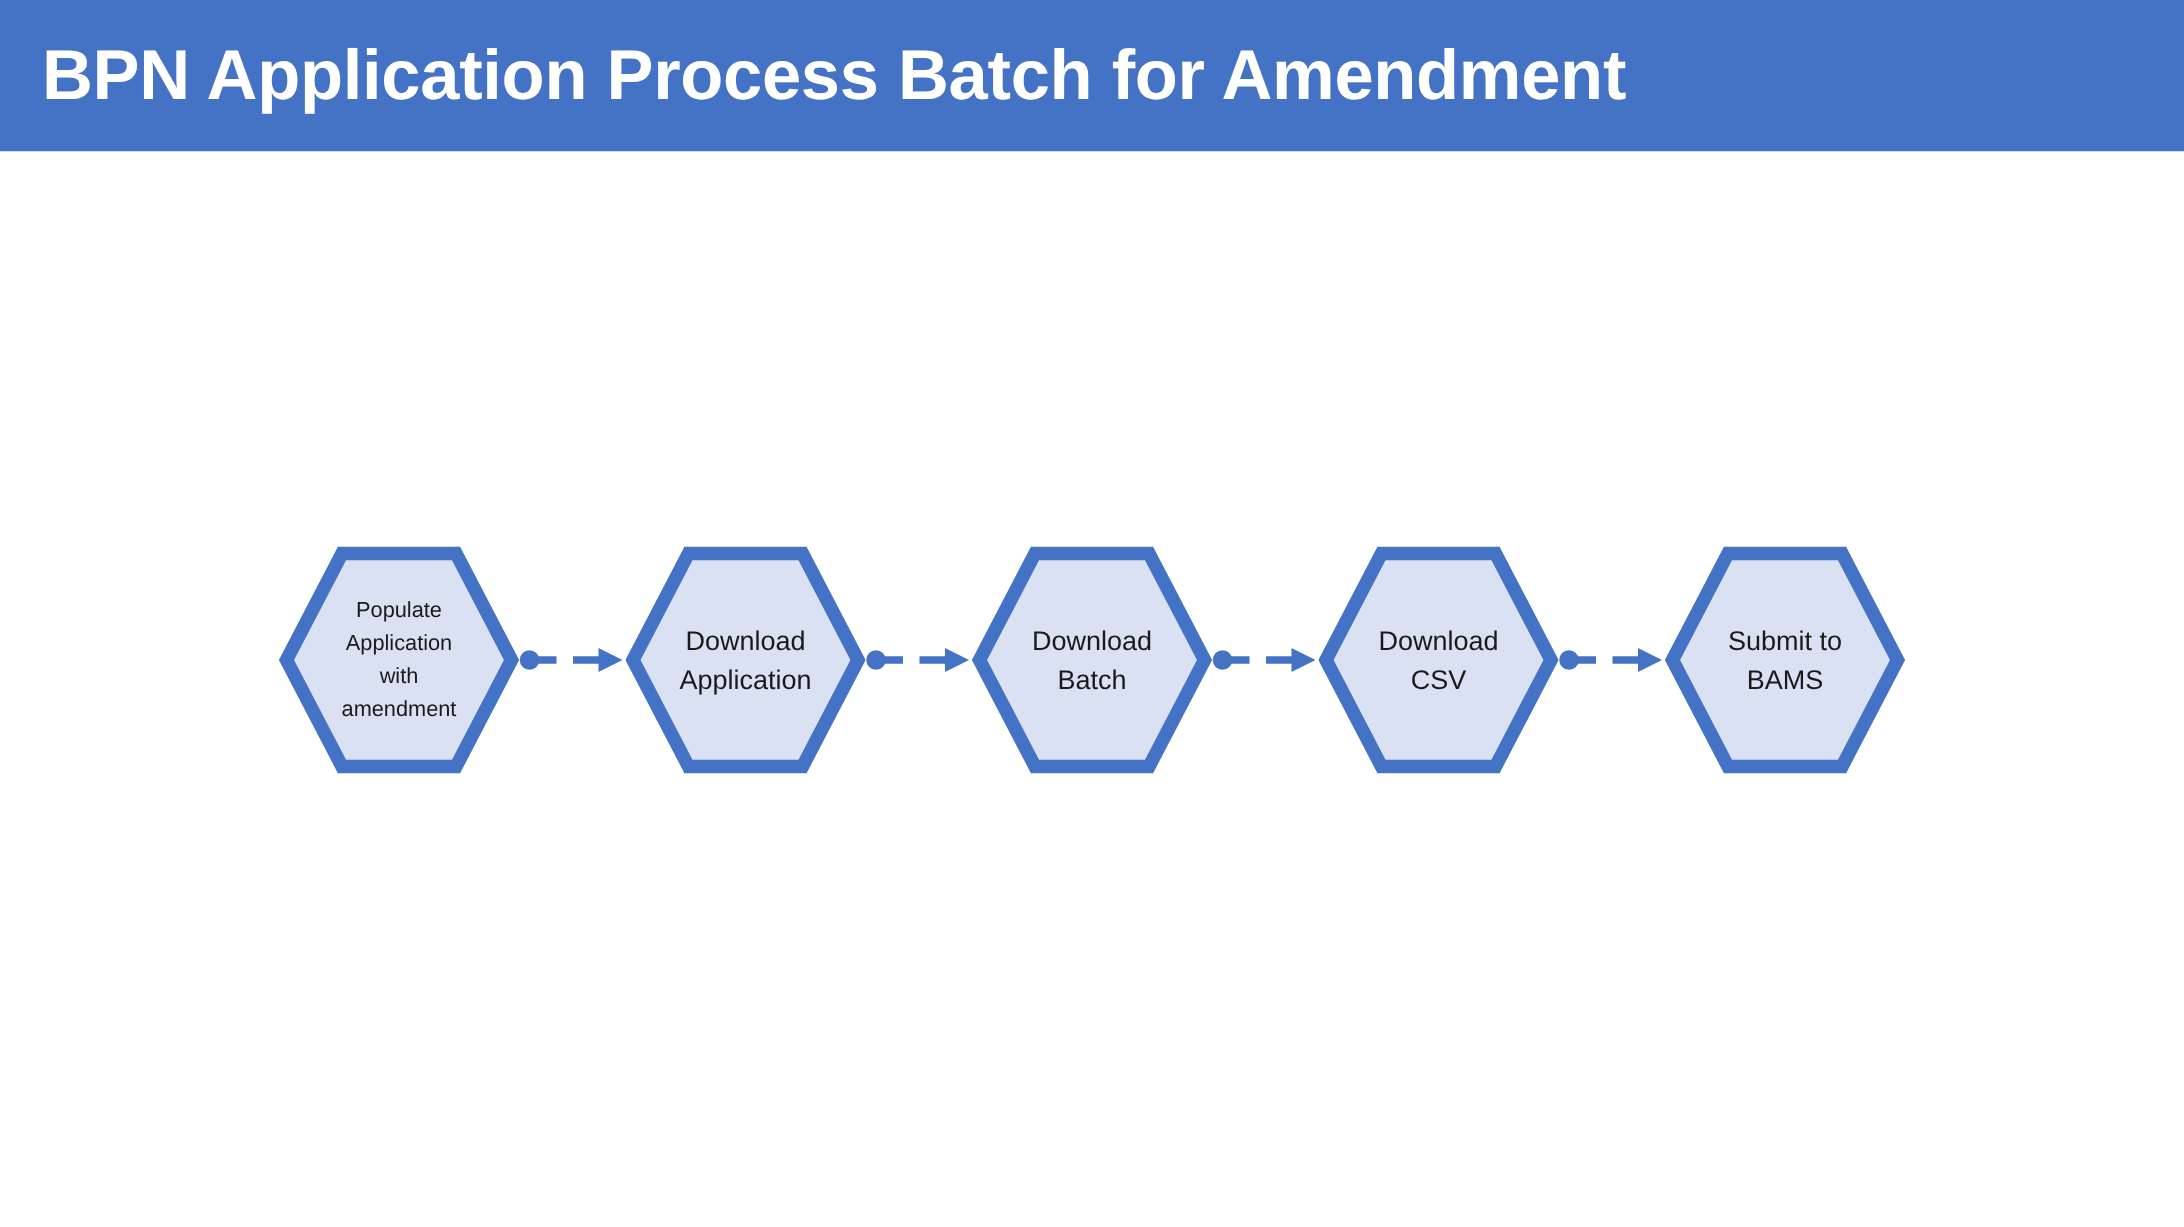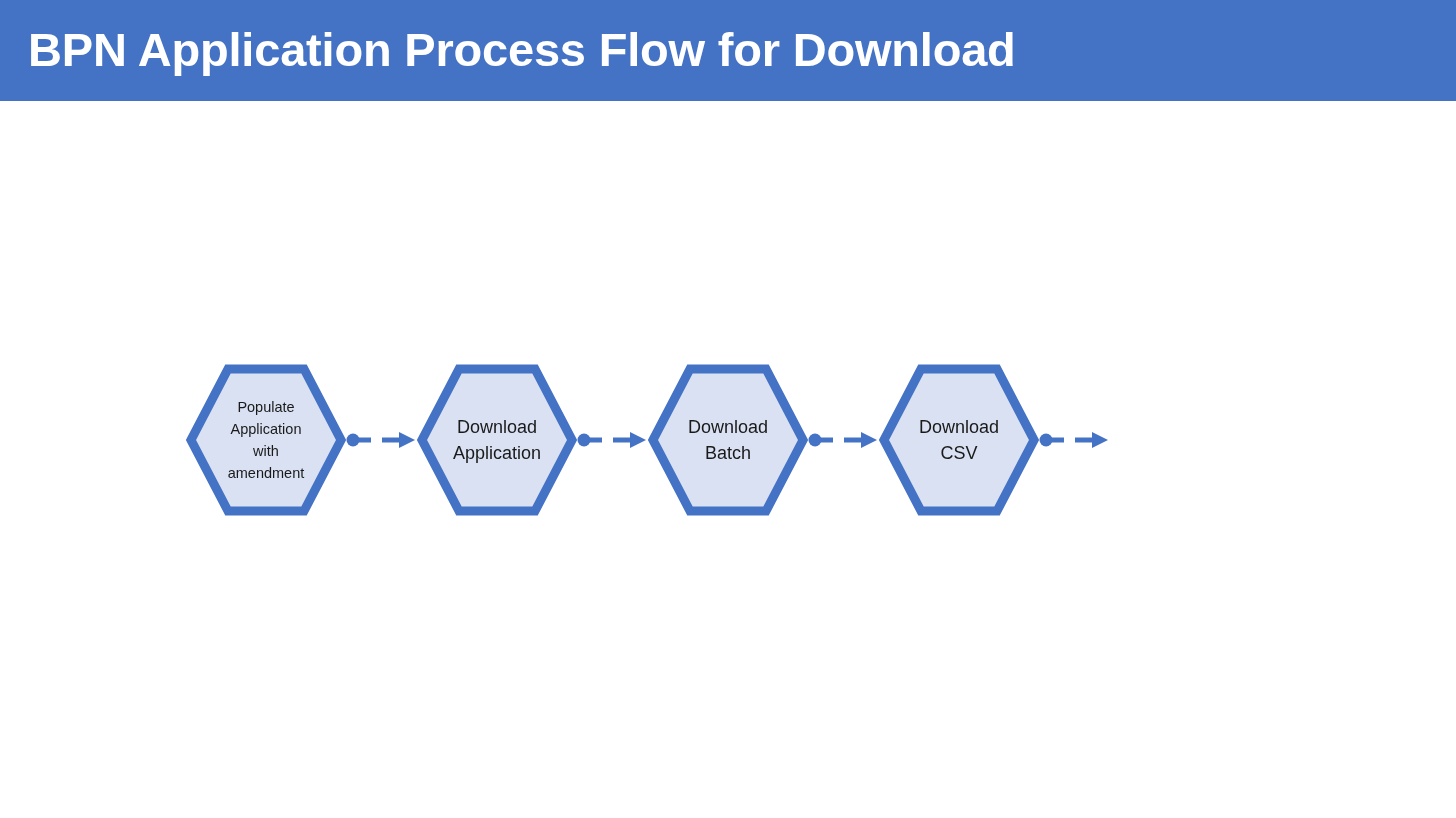--- a/index.html
+++ b/index.html
@@ -108,21 +108,21 @@
   .connector svg {
     display: block;
     width: 71px;
     height: 24px;
   }
 </style>
 </head>
 <body>
 
 <div id="title-banner">
-  <div id="title-text">BPN Application Process Flow for Download</div>
+  <div id="title-text">BPN Application Process Batch for Amendment</div>
 </div>
 
 <div id="flow-canvas">
   <div id="flow-row">
 
     <div class="hex-node">
       <svg class="hex-svg" viewBox="0 0 160 152">
         <polygon points="42,5 118,5 155,76 118,147 42,147 5,76" fill="#D9E1F2" stroke="#4472C4" stroke-width="9" stroke-linejoin="miter"></polygon>
       </svg>
       <div class="hex-label small">Populate
@@ -184,15 +184,22 @@
 
     <div class="connector">
       <svg viewBox="0 0 71 24">
         <circle cx="7" cy="12" r="6.5" fill="#4472C4"></circle>
         <line x1="7" y1="12" x2="25" y2="12" stroke="#4472C4" stroke-width="5"></line>
         <line x1="36" y1="12" x2="54" y2="12" stroke="#4472C4" stroke-width="5"></line>
         <polygon points="53,4 69,12 53,20" fill="#4472C4"></polygon>
       </svg>
     </div>
 
+    <div class="hex-node">
+      <svg class="hex-svg" viewBox="0 0 160 152">
+        <polygon points="42,5 118,5 155,76 118,147 42,147 5,76" fill="#D9E1F2" stroke="#4472C4" stroke-width="9" stroke-linejoin="miter"></polygon>
+      </svg>
+      <div class="hex-label">Submit to
+BAMS</div>
+    </div>
 
   </div>
 </div>
 
 </body></html>

